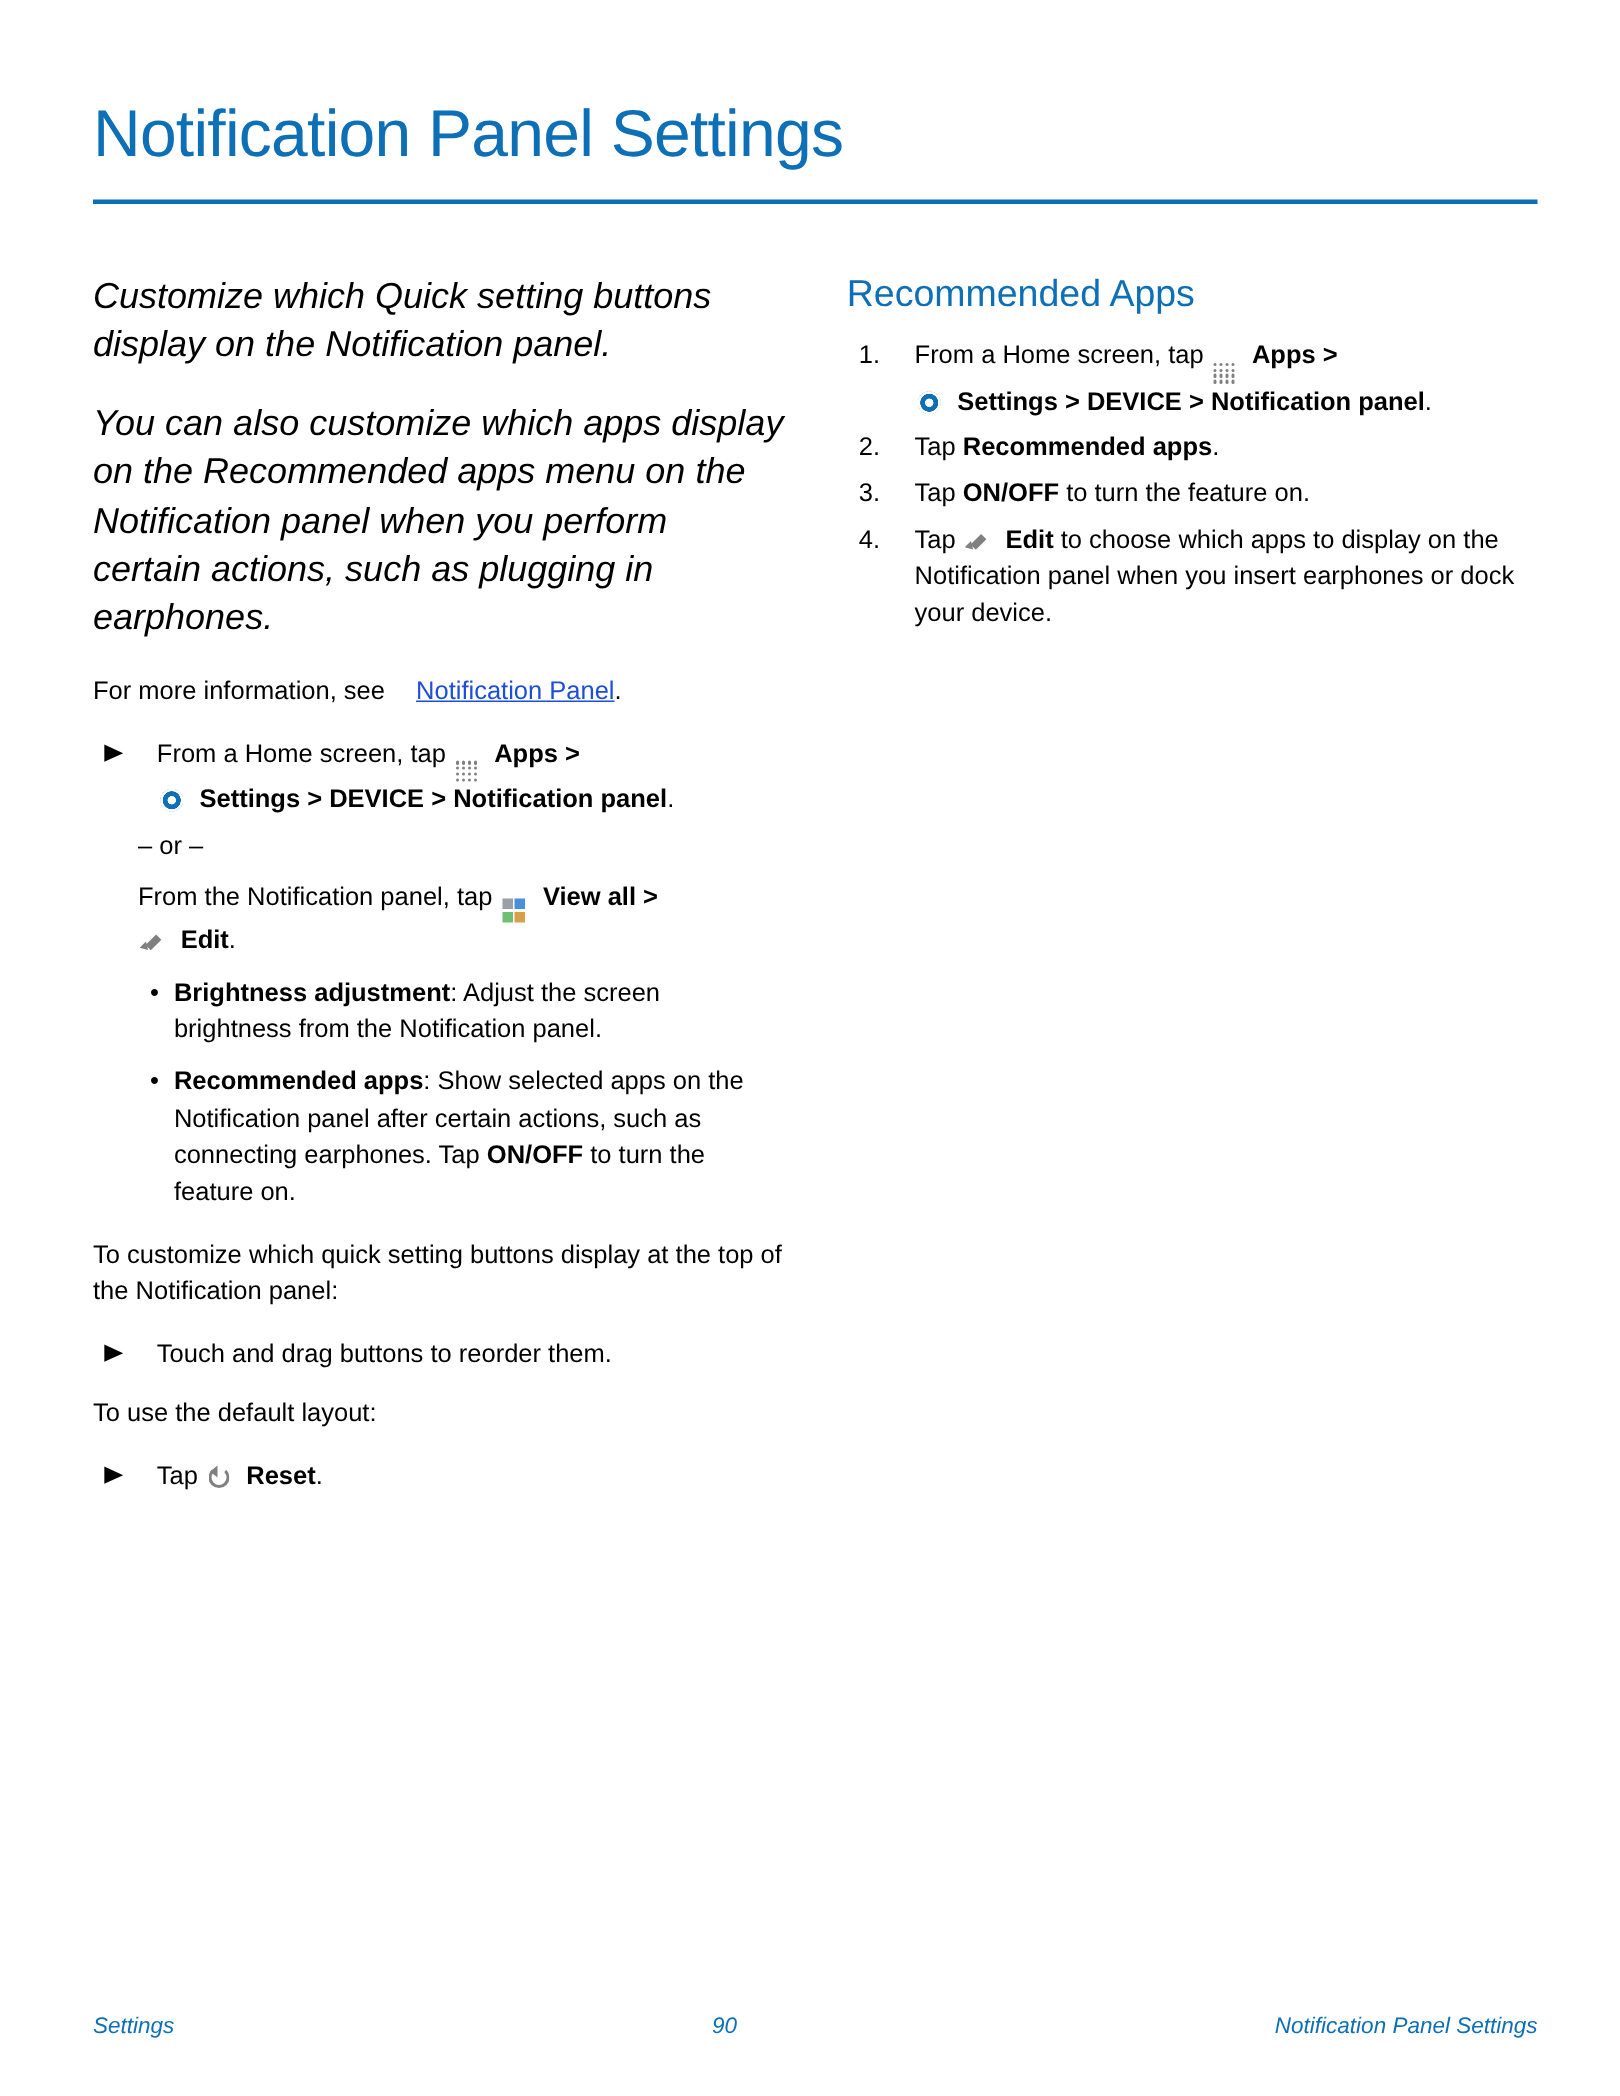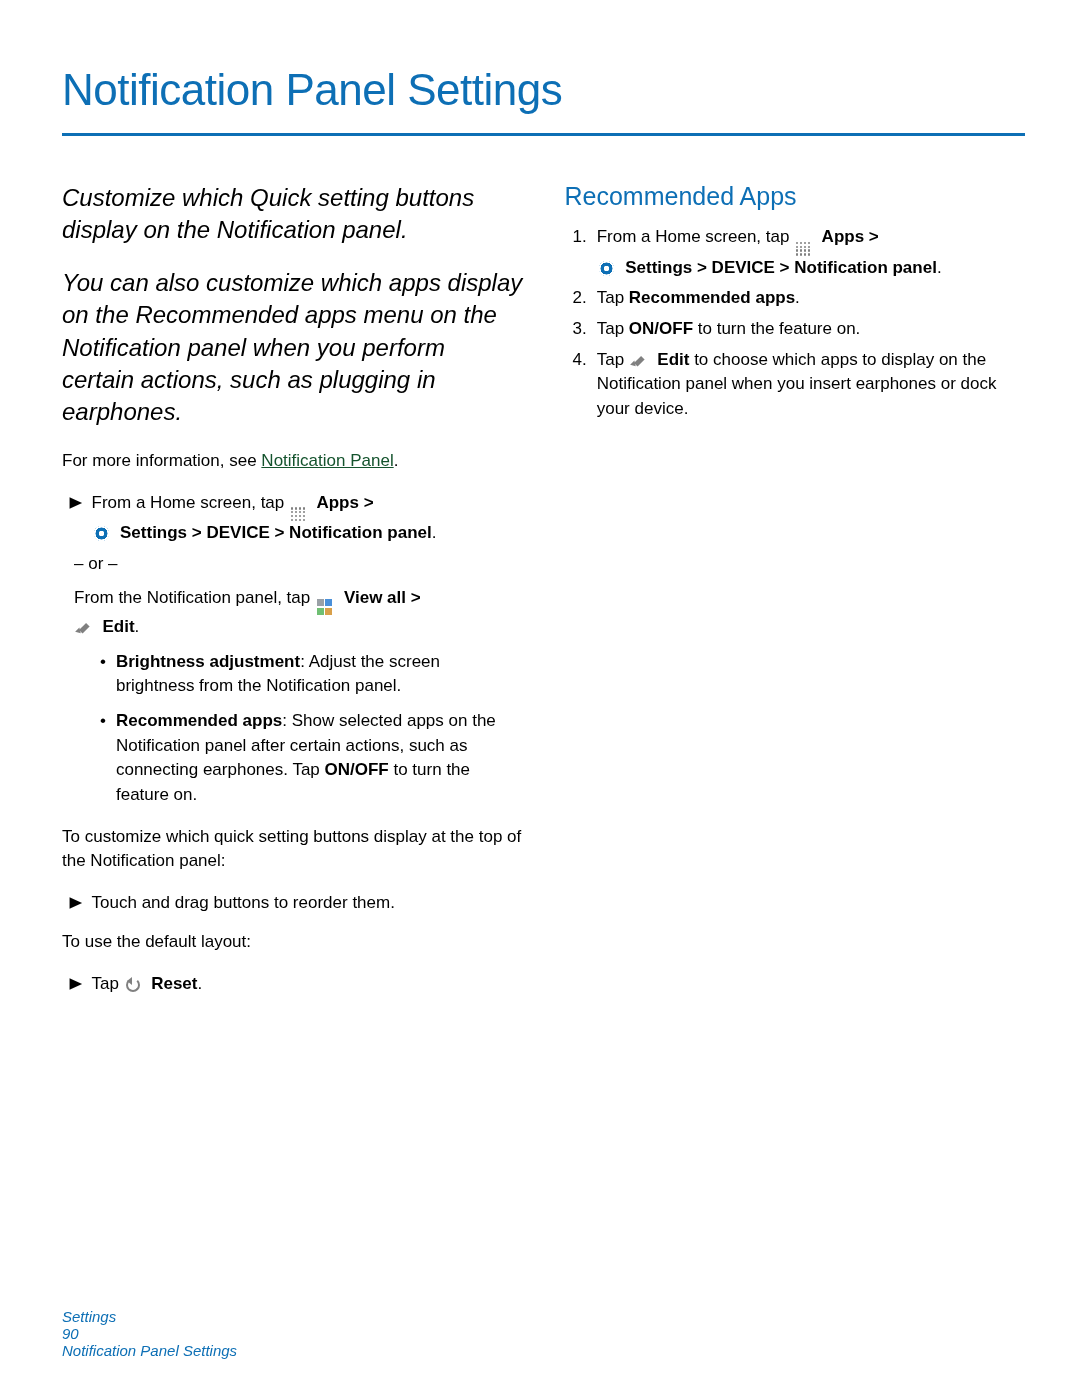--- a/index.html
+++ b/index.html
@@ -35,40 +35,40 @@
       font-size: 24px;
       line-height: 1.35;
       font-weight: 400;
       margin-bottom: 20px;
     }
     .p {
       font-size: 17px;
       line-height: 1.4;
       margin-bottom: 18px;
     }
-    .link { color: #14532d; text-decoration: underline; }
+    .link { color: #1d4ed8; text-decoration: underline; margin-left: 16px; }
     .sect {
       color: #0d6fb5;
       font-size: 25px;
       font-weight: 400;
       margin-bottom: 14px;
     }
     .step-block { margin-bottom: 14px; }
     .step {
       display: flex;
       font-size: 17px;
       line-height: 1.45;
       margin-bottom: 6px;
       padding-left: 8px;
-      gap: 10px;
+      gap: 23px;
     }
     .step .marker { flex-shrink: 0; }
     .step .body { flex: 1; }
     .arrow { font-size: 15px; display: inline-block; transform: scaleX(1.1); }
-    .sub { margin-left: 12px; font-size: 17px; line-height: 1.45; margin-bottom: 10px; }
+    .sub { margin-left: 30px; font-size: 17px; line-height: 1.45; margin-bottom: 10px; }
     .bullets { margin-left: 30px; margin-bottom: 18px; }
     .bullet {
       display: flex;
       gap: 10px;
       font-size: 17px;
       line-height: 1.45;
       margin-bottom: 10px;
       padding-left: 8px;
     }
     .dot { font-size: 17px; line-height: 1.45; flex-shrink:0; }
@@ -115,21 +115,21 @@
       display:inline-block; width:14px; height:14px; border:2.2px solid #808080; border-radius:50%;
       border-top-color: transparent; vertical-align:-3px; margin:0 2px; position:relative;
     }
     .ico-reset::after{
       content:""; position:absolute; top:-3px; left:-1px;
       border-top:4px solid transparent; border-bottom:4px solid transparent; border-right:5px solid #808080;
     }
     .footer {
       position: absolute; bottom: 38px; left: 62px; right: 55px;
       display: flex; justify-content: space-between;
-      color: #0d6fb5; font-style: italic; font-size: 15px; flex-direction: column;
+      color: #0d6fb5; font-style: italic; font-size: 15px;
     }
     .ol { counter-reset: item; }
     .ol .step .marker::before { counter-increment: item; content: counter(item) "."; }
   </style>
 </head>
 <body>
 
 <h1 class="title">Notification Panel Settings</h1>
 <hr class="title-rule">
 

